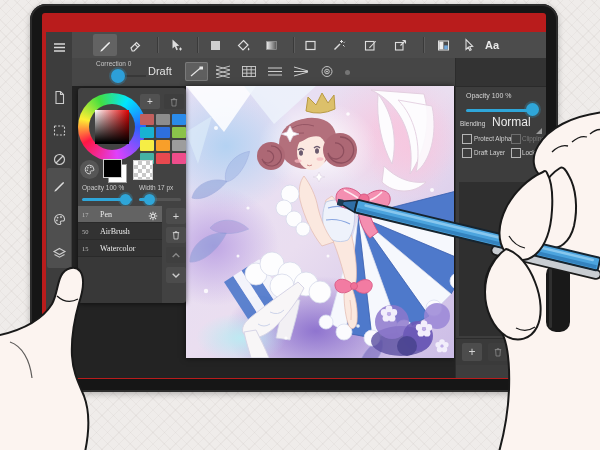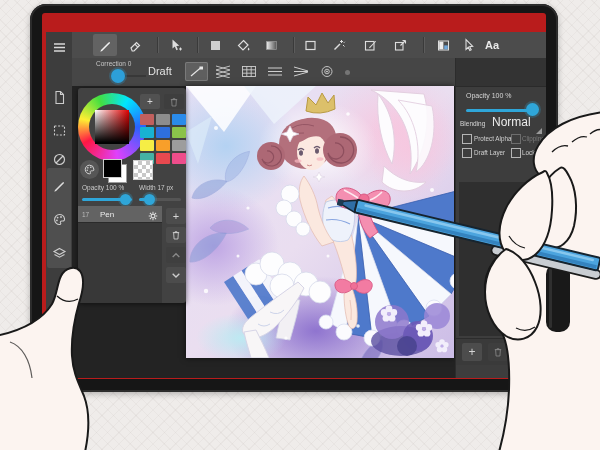--- a/index.html
+++ b/index.html
@@ -56,21 +56,21 @@
   .fg-back{position:absolute;left:5px;top:5px;width:17px;height:17px;background:#fff;border:1px solid #9c9c9c;}
   .fg-front{position:absolute;left:0;top:0;width:17px;height:17px;background:#000;border:1px solid #cfcfcf;}
   .bg-checker{position:absolute;left:55px;top:72px;width:18px;height:18px;background:#fff;border:1px solid #cfcfcf;
     background-image:linear-gradient(45deg,#c9c9c9 25%,transparent 25%,transparent 75%,#c9c9c9 75%),
                      linear-gradient(45deg,#c9c9c9 25%,transparent 25%,transparent 75%,#c9c9c9 75%);
     background-size:8px 8px;background-position:0 0,4px 4px;}
   .tiny-label{position:absolute;font-size:6.5px;color:#cbcbcb;white-space:nowrap;}
   .slider-track{position:absolute;height:3px;border-radius:2px;background:#555;}
   .slider-fill{position:absolute;height:3px;border-radius:2px;background:#2fa6d9;}
   .slider-knob{position:absolute;width:11px;height:11px;border-radius:50%;background:#2fa6d9;box-shadow:0 0 0 2px rgba(47,166,217,.25);}
-  .brush-list{position:absolute;left:0;top:118px;width:84px;height:97px;background:#383838;border-bottom-left-radius:3px;}
+  .brush-list{position:absolute;left:0;top:118px;width:84px;height:97px;background:#383838;border-bottom-left-radius:3px;font-family:Liberation Serif, serif;}
   .brush-row{position:relative;height:16px;background:#323232;border-bottom:1px solid #2a2a2a;}
   .brush-row.sel{background:#636363;}
   .brush-size{position:absolute;left:4px;top:5px;font-size:6.5px;color:#bdbdbd;}
   .brush-name{position:absolute;left:22px;top:4px;font-size:8px;color:#ececec;}
   .brush-gear{position:absolute;right:3px;top:2px;}
   .side-btn{position:absolute;left:88px;width:20px;height:16px;background:#4c4c4c;border-radius:2px;display:flex;align-items:center;justify-content:center;color:#d5d5d5;font-size:11px;line-height:11px;}
   .side-btn.dim{background:#3e3e3e;opacity:.6;}
   
   .rpanel{position:absolute;left:413px;top:45px;width:91px;height:320px;background:#3d3d3d;border-left:1px solid #2c2c2c;}
   .rpanel-strip{position:absolute;left:0;top:0;width:91px;height:28px;background:#333;border-bottom:1px solid #2a2a2a;}
@@ -577,20 +577,28 @@
         <span class="brush-name">Pen</span>
         <span class="brush-gear">
           <svg width="12" height="12" viewBox="0 0 14 14">
                 <g stroke="#e2e2e2" stroke-width="1.2" fill="none">
                   <circle cx="7" cy="7" r="2.2"></circle>
                   <path d="M7 2 v2 M7 10 v2 M2 7 h2 M10 7 h2 M3.4 3.4 l1.4 1.4 M9.2 9.2 l1.4 1.4 M10.6 3.4 L9.2 4.8 M4.8 9.2 L3.4 10.6"></path>
                 </g>
               </svg>
         </span>
       </div>
+      <div class="brush-row">
+        <span class="brush-size">50</span>
+        <span class="brush-name">AirBrush</span>
+      </div>
+      <div class="brush-row">
+        <span class="brush-size">15</span>
+        <span class="brush-name">Watercolor</span>
+      </div>
     </div>
     <div class="side-btn" style="top:120px">
       <span>+</span>
     </div>
     <div class="side-btn" style="top:139px">
       <svg width="12" height="12" viewBox="0 0 15 15">
             <g fill="none" stroke="#cccccc" stroke-width="1.1">
               <path d="M4.5 4.5 h6 l-.6 8 h-4.8 z"></path>
               <path d="M3.5 4.5 h8 M6.5 4.5 v-1.2 h2 v1.2"></path>
             </g>

